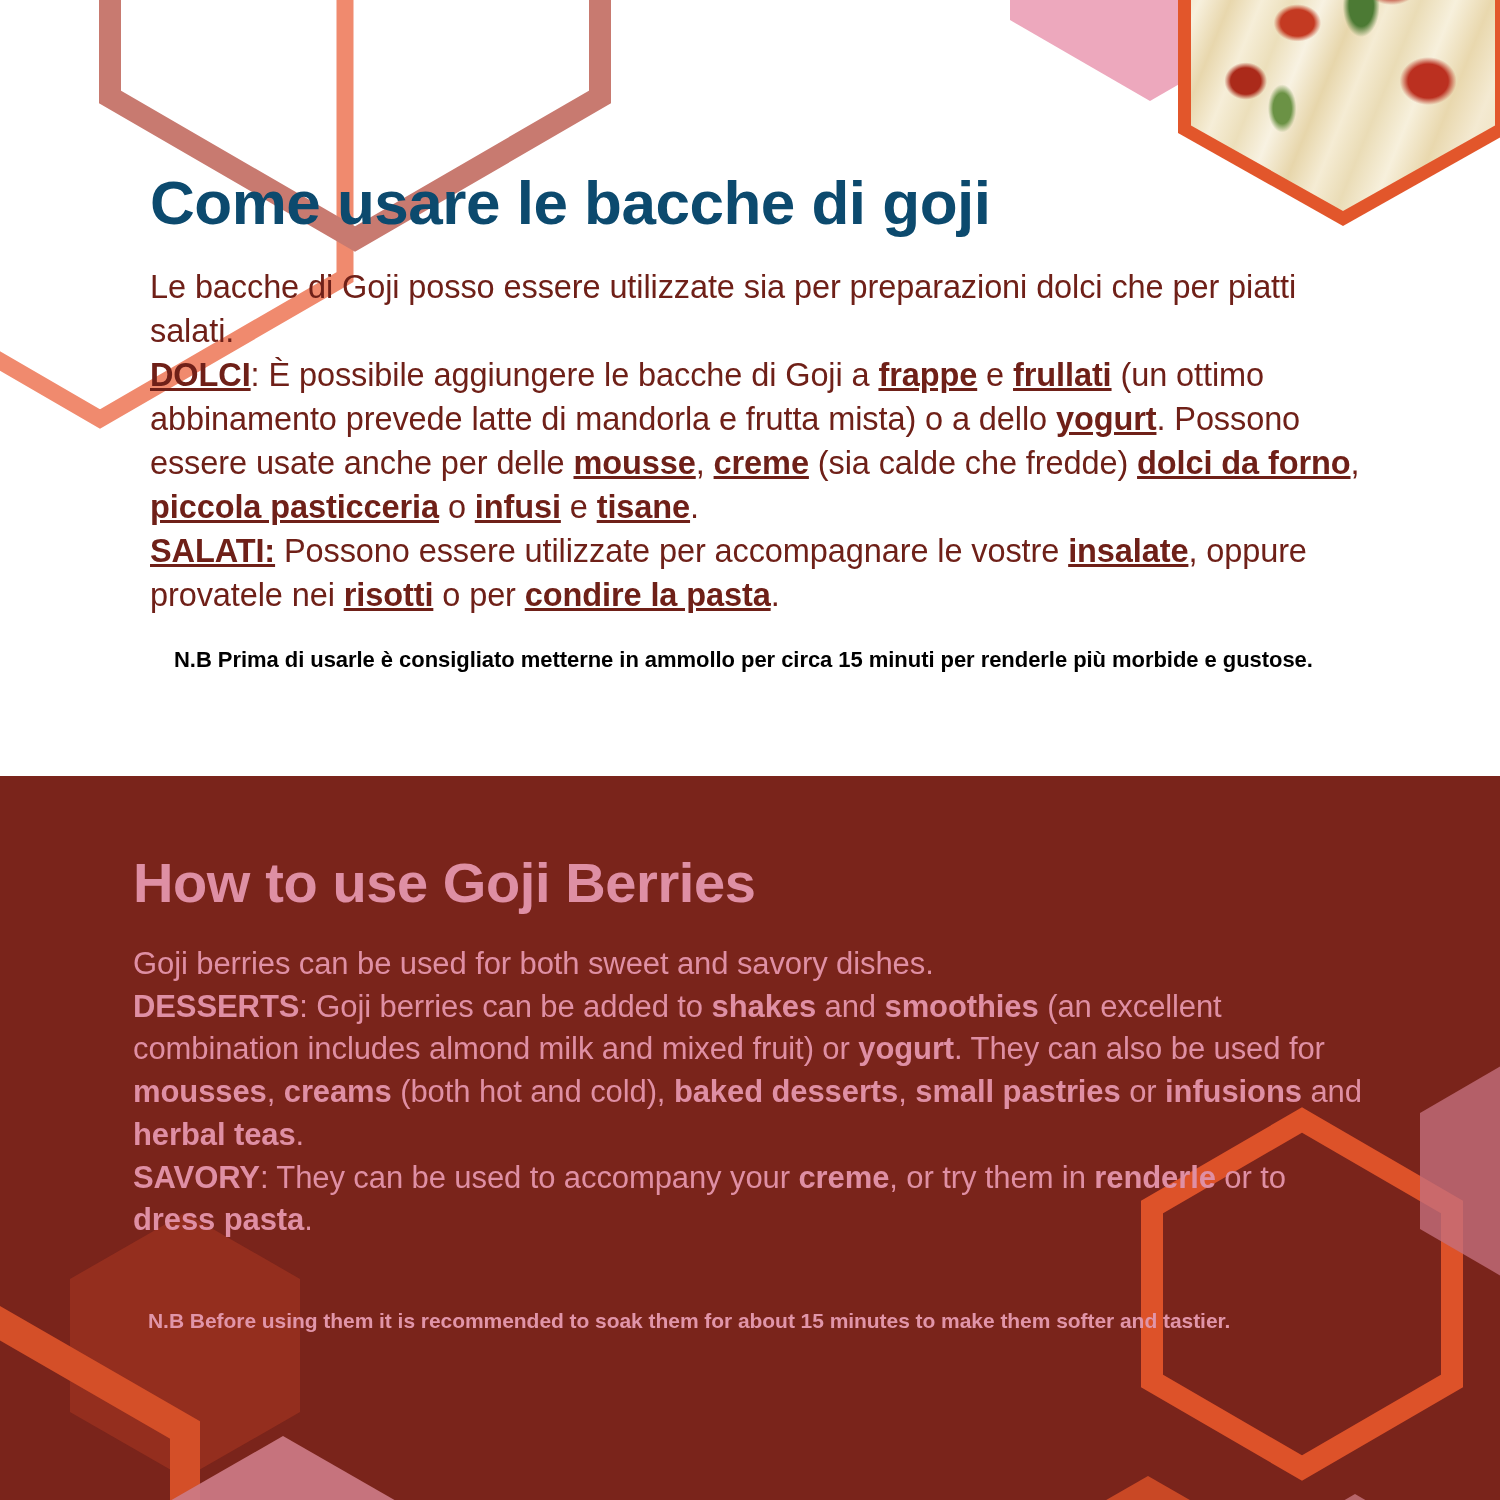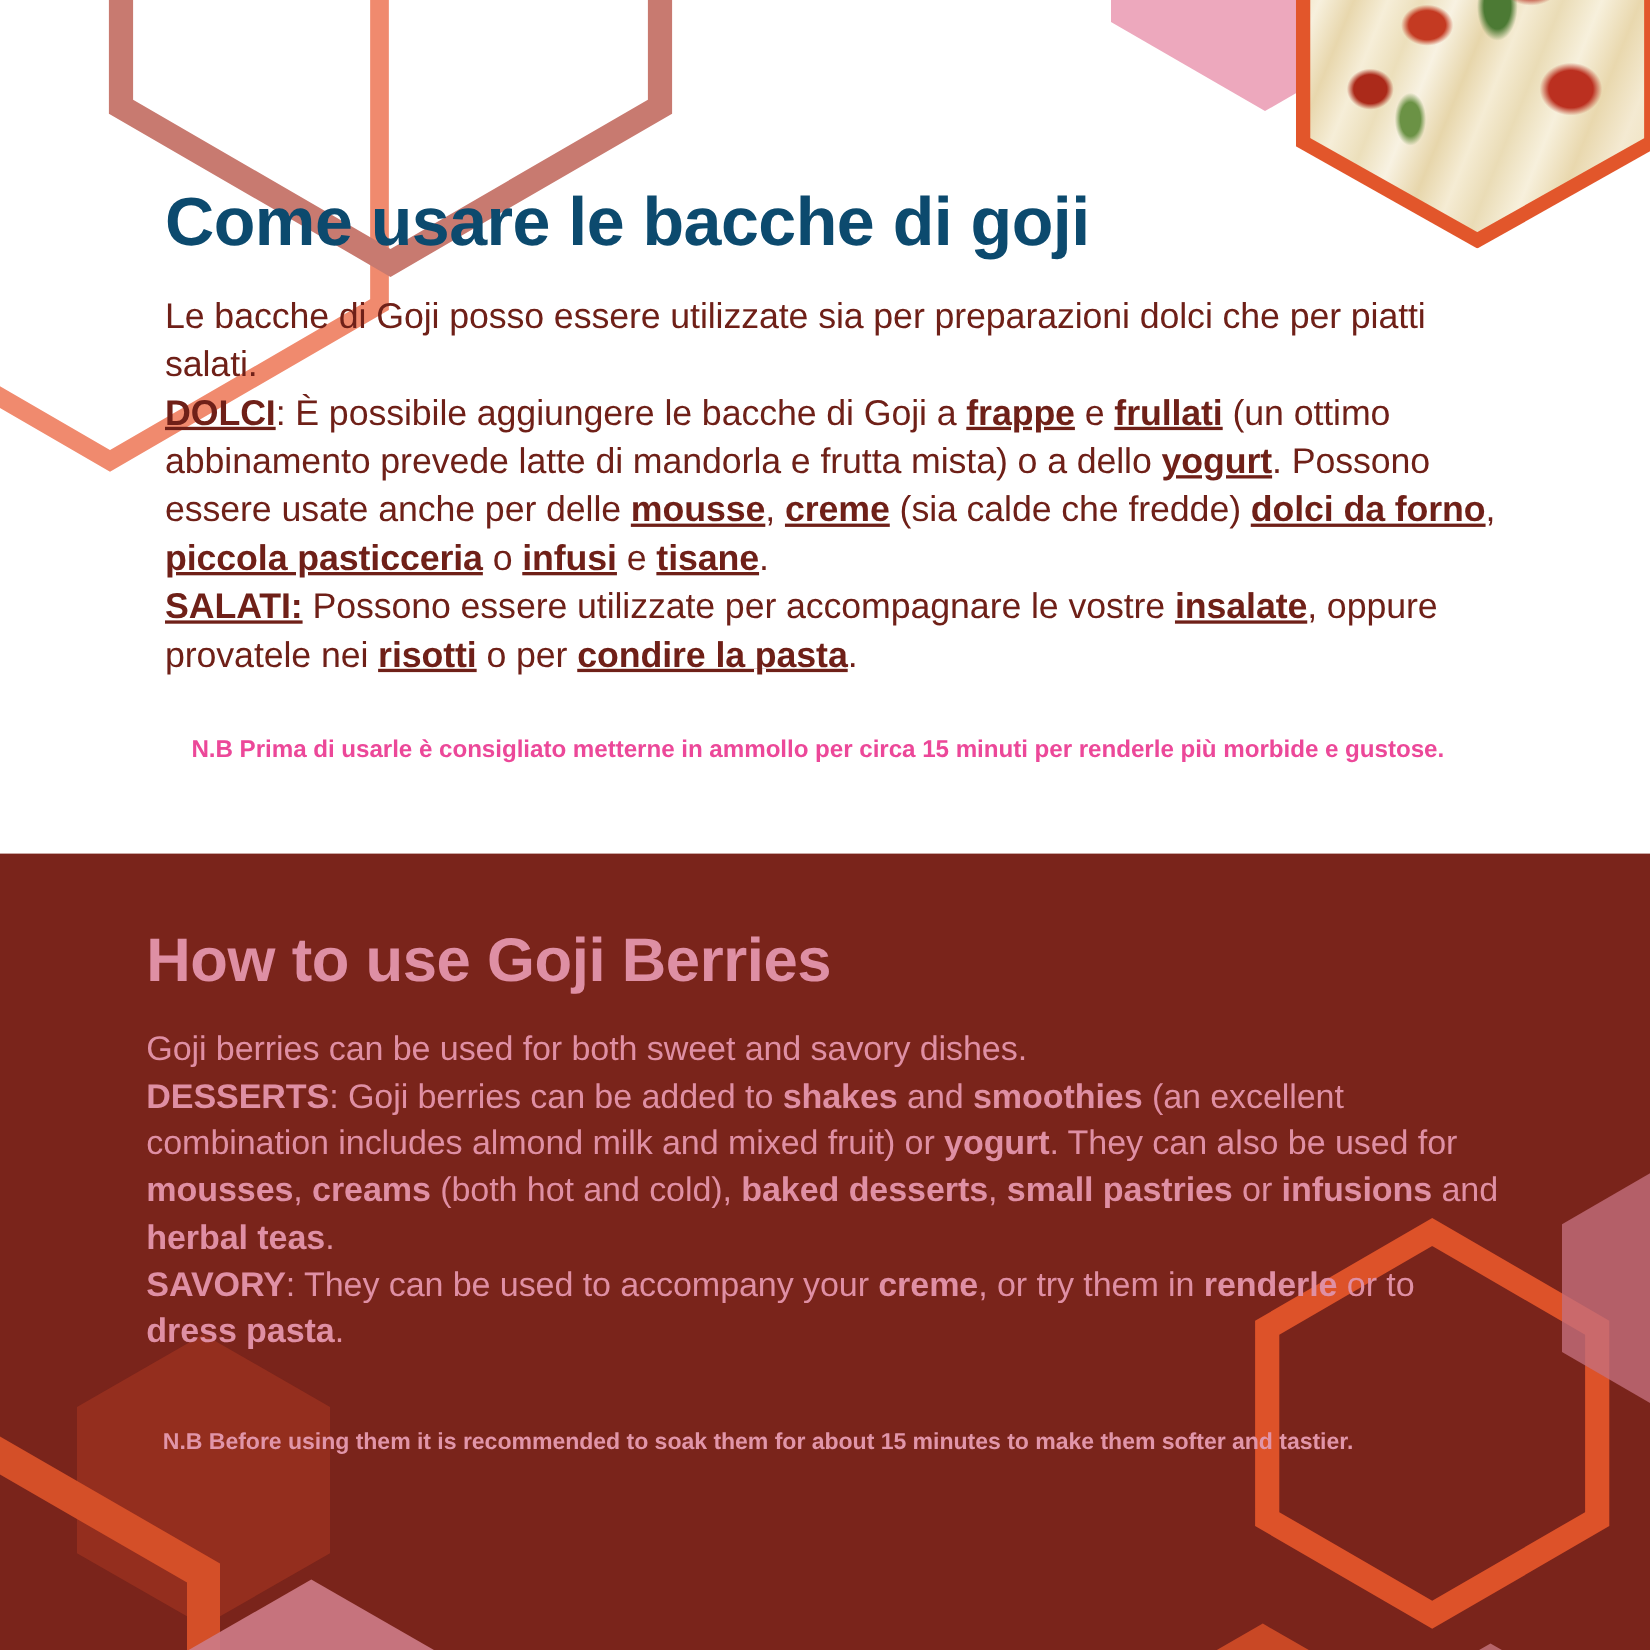--- a/index.html
+++ b/index.html
@@ -87,26 +87,26 @@
     margin-bottom:30px;
   }
   .it-body {
     font-size:32.5px;
     color:#6f2018;
     line-height:1.355;
     letter-spacing:-0.1px;
   }
   .it-body b { font-weight:bold;text-decoration:underline; }
   .it-note {
-    margin-top:50px;
+    margin-top:29px;
     margin-left:24px;
     width:1200px;
     font-size:22px;
     font-weight:bold;
-    color:#ec4899;
+    color:#000000;
     line-height:1.26;
     letter-spacing:-0.05px;
   }
 
   
   .en-content {
     position:absolute;
     left:133px; top:846px;
     width:1240px;
   }
@@ -186,21 +186,21 @@
         <polygon points="1302,344 1452,431 1452,605 1302,692 1152,605 1152,431" fill="none" stroke="#dd5229" stroke-width="22"></polygon>
 
         <polygon points="1520,279 1620,337 1620,453 1520,511 1420,453 1420,337" fill="#c4707e" opacity="0.78"></polygon>
 
         <polygon points="1148,700 1263,766 1263,899 1148,965 1033,899 1033,766" fill="#d24d27" opacity="0.9"></polygon>
 
         <polygon points="1355,718 1455,776 1455,892 1355,950 1255,892 1255,776" fill="#cc7b86" opacity="0.75"></polygon>
       </svg>
     </div>
 
-    <div class="en-content" style="position:absolute;left:133px;top:68px;">
+    <div class="en-content" style="position:absolute;left:133px;top:78px;">
       <div class="en-title">How to use Goji Berries</div>
       <div class="en-body">
         <p><span class="fragment">Goji berries can be used for both sweet and savory dishes.</span></p>
         <p><b class="fragment">DESSERTS</b><span class="fragment">: Goji berries can be added to </span><b class="fragment">shakes</b><span class="fragment"> and </span><b class="fragment">smoothies</b><span class="fragment"> (an excellent combination includes almond milk and mixed fruit) or </span><b class="fragment">yogurt</b><span class="fragment">. They can also be used for </span><b class="fragment">mousses</b><span class="fragment">, </span><b class="fragment">creams</b><span class="fragment"> (both hot and cold), </span><b class="fragment">baked desserts</b><span class="fragment">, </span><b class="fragment">small pastries</b><span class="fragment"> or </span><b class="fragment">infusions</b><span class="fragment"> and </span><b class="fragment">herbal teas</b><span class="fragment">.</span></p>
         <p><b class="fragment">SAVORY</b><span class="fragment">: They can be used to accompany your </span><b class="fragment">creme</b><span class="fragment">, or try them in </span><b class="fragment">renderle</b><span class="fragment"> or to </span><b class="fragment">dress pasta</b><span class="fragment">.</span></p>
       </div>
       <div class="en-note">N.B Before using them it is recommended to soak them for about 15 minutes to make them softer and tastier.</div>
     </div>
   </div>
 

